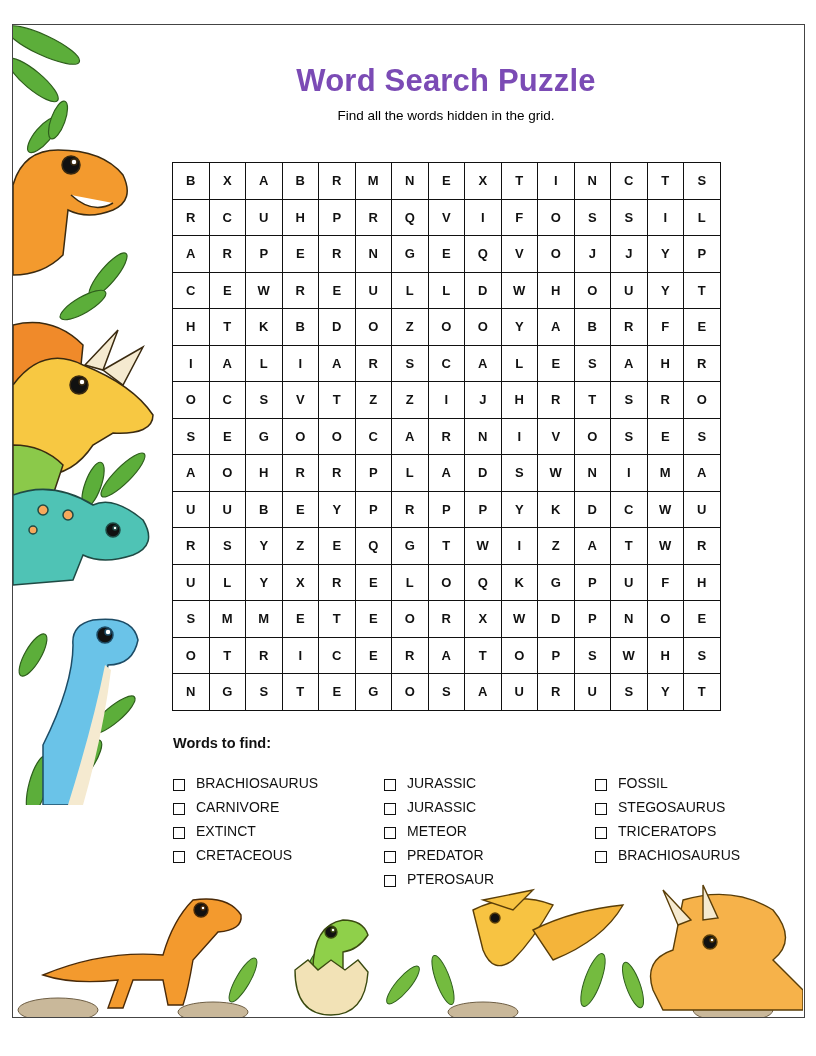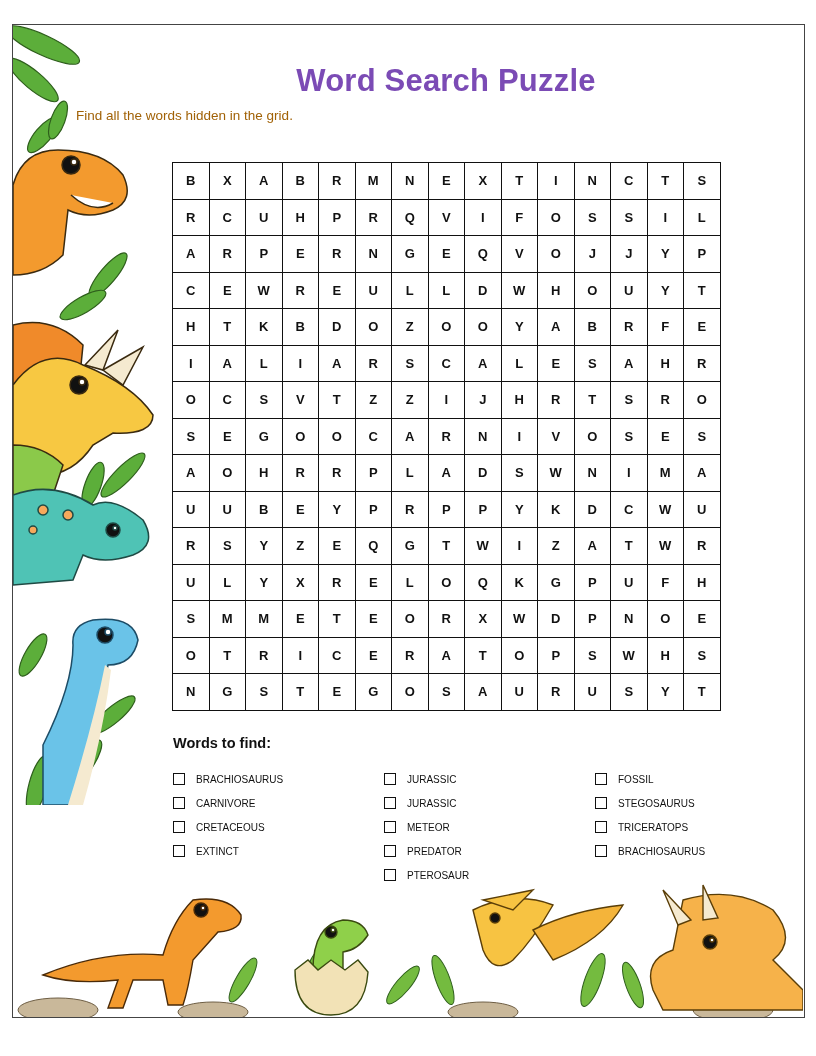--- a/index.html
+++ b/index.html
@@ -1,24 +1,24 @@
 <!DOCTYPE html>
 <html><head>
 <meta charset="utf-8">
 <style>
   html, body { margin:0; padding:0; background:#ffffff; }
   body { width:816px; height:1056px; position:relative; overflow:hidden; font-family:"Liberation Sans", sans-serif; color:#111; }
   .page-frame { position:absolute; left:12px; top:24px; width:793px; height:994px; border:1.5px solid #444; box-sizing:border-box; background:#fff; overflow:hidden; }
   .title { position:absolute; left:0; right:0; top:56px; text-align:center; font-size:31px; font-weight:bold; color:#7b4bb5; letter-spacing:0.2px; padding-left:76px; }
-  .subtitle { position:absolute; left:0; right:0; top:108px; font-size:13.5px; color:#a16207; padding-left:76px; }
+  .subtitle { position:absolute; left:0; right:0; top:108px; text-align:center; font-size:13.5px; color:#000000; padding-left:76px; }
   .grid { position:absolute; left:172px; top:162px; border-collapse:collapse; }
   .grid td { width:35.5px; height:35.5px; border:1.4px solid #111; text-align:center; vertical-align:middle; font-size:13px; font-weight:bold; padding:0; }
   .words-title { position:absolute; left:173px; top:735px; font-size:14.5px; font-weight:bold; }
   .word-col { position:absolute; top:767px; }
-  .word-item { height:24px; display:flex; align-items:center; font-size:10px; color:#111; }
+  .word-item { height:24px; display:flex; align-items:flex-end; font-size:14px; color:#111; }
   .checkbox { width:12px; height:12px; border:1.6px solid #111; margin-right:11px; box-sizing:border-box; background:#fff; }
   .illus { position:absolute; }
   svg { display:block; }
 </style>
 </head>
 <body>
 
 <div class="page-frame"></div>
 
 <div class="illus" style="left:13px;top:25px;width:160px;height:780px;">
@@ -390,25 +390,25 @@
     <div class="word-item">
       <span class="checkbox"></span>
       <span>BRACHIOSAURUS</span>
     </div>
     <div class="word-item">
       <span class="checkbox"></span>
       <span>CARNIVORE</span>
     </div>
     <div class="word-item">
       <span class="checkbox"></span>
+      <span>EXTINCT</span>
+    </div>
+    <div class="word-item">
+      <span class="checkbox"></span>
       <span>CRETACEOUS</span>
-    </div>
-    <div class="word-item">
-      <span class="checkbox"></span>
-      <span>EXTINCT</span>
     </div>
   </div>
 <div class="word-col" style="left:384px;" id="wcol-1">
     <div class="word-item">
       <span class="checkbox"></span>
       <span>JURASSIC</span>
     </div>
     <div class="word-item">
       <span class="checkbox"></span>
       <span>JURASSIC</span>

